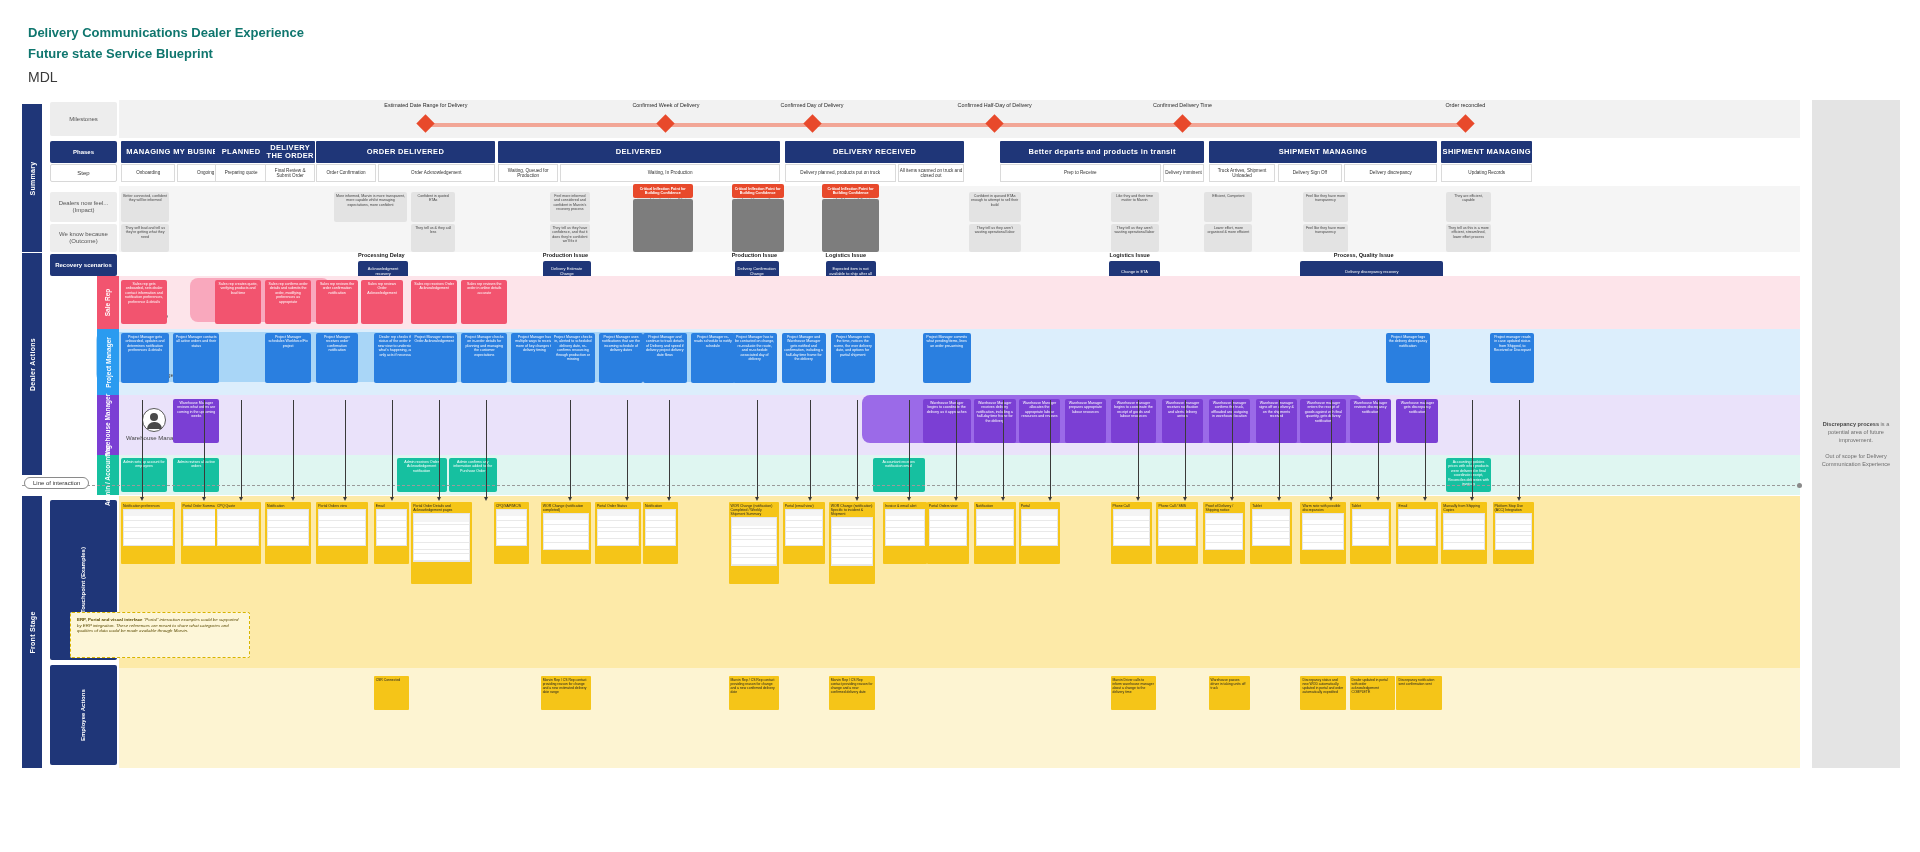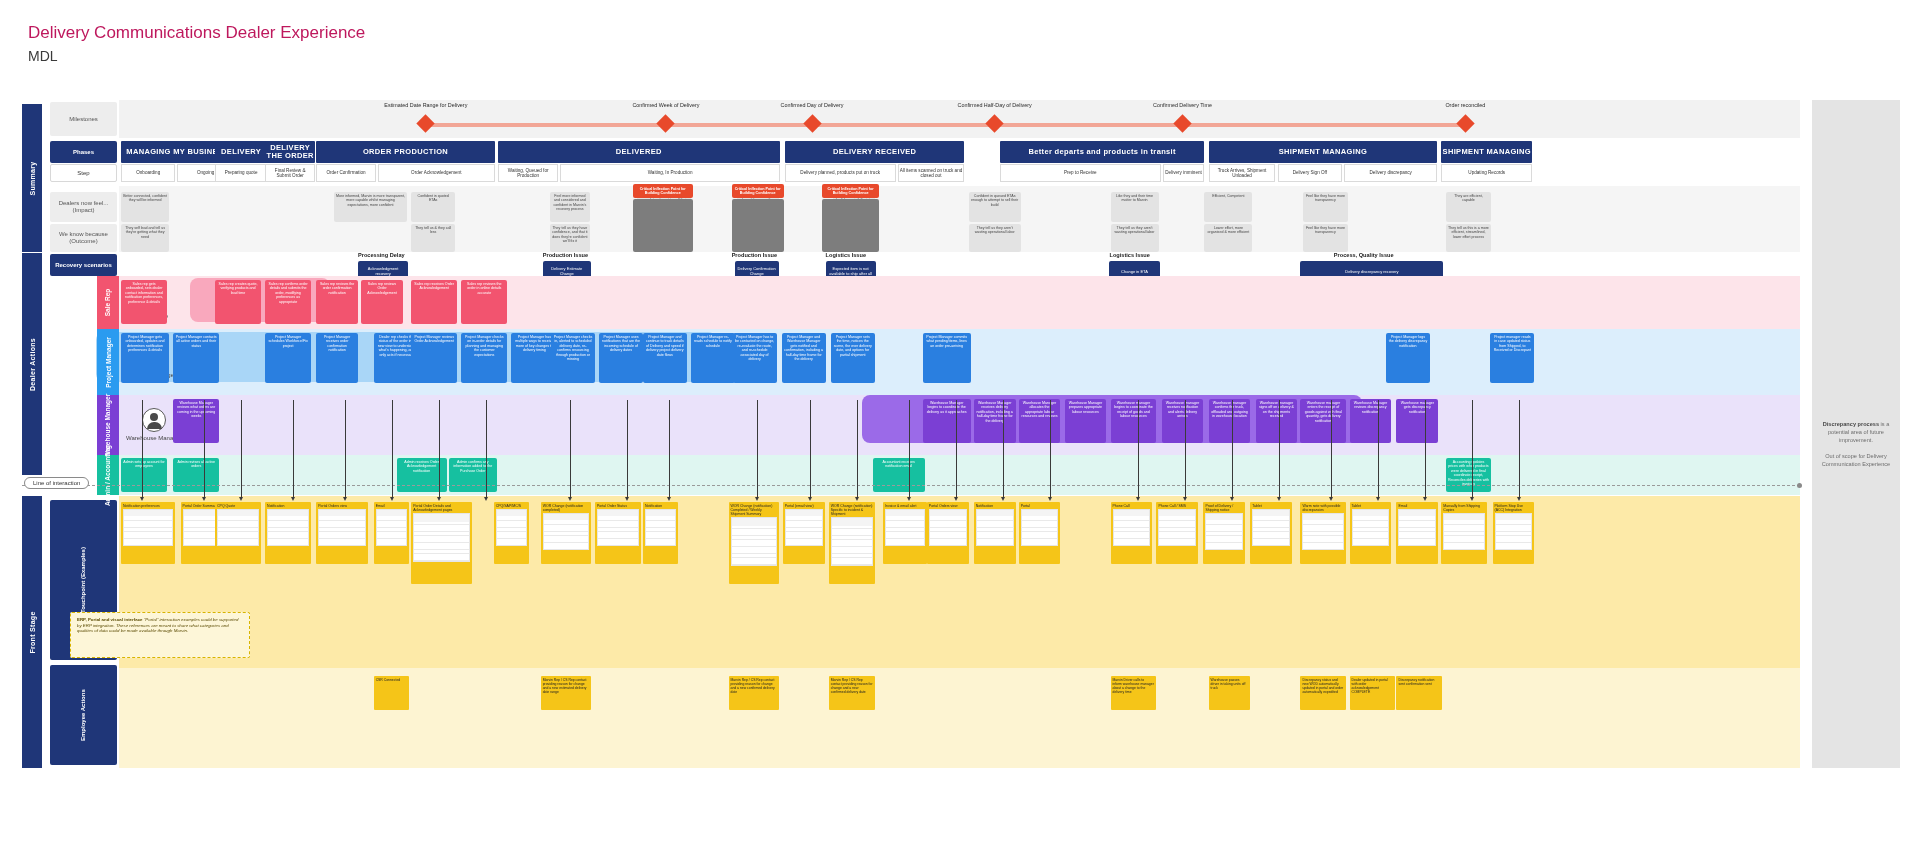--- a/index.html
+++ b/index.html
@@ -7,21 +7,21 @@
     width: 1920px; height: 852px;
     background: #ffffff;
     font-family: "Liberation Sans", sans-serif;
     overflow: hidden;
     position: relative;
   }
 
   
   #title-block { position: absolute; left: 28px; top: 22px; }
   #title-block .t1, #title-block .t2 {
-    font-size: 17px; font-weight: normal; color: #be185d; line-height: 21px;
+    font-size: 13px; font-weight: bold; color: #0f766e; line-height: 21px;
   }
   #title-block .t3 { font-size: 14px; color: #3a3a3a; margin-top: 5px; }
 
   
   #canvas { position: absolute; left: 0; top: 100px; width: 1920px; height: 752px; }
 
   
   .rail {
     position: absolute; width: 20px; background: #1f3678;
     color: #fff; font-size: 7px; font-weight: bold;
@@ -201,20 +201,21 @@
     content:''; position:absolute; bottom:-3px; left:-2px;
     border-left:2.5px solid transparent; border-right:2.5px solid transparent;
     border-top:4px solid #3a3a3a;
   }
 </style>
 </head>
 <body>
 
 <div id="title-block">
   <div class="t1">Delivery Communications Dealer Experience</div>
+  <div class="t2">Future state Service Blueprint</div>
   <div class="t3">MDL</div>
 </div>
 
 <div id="canvas">
 
   <div class="rail" style="left:22px; top:4px; height:148px;">
     <span>Summary</span>
   </div>
   <div class="rail" style="left:22px; top:153px; height:222px;">
     <span>Dealer Actions</span>
@@ -257,23 +258,23 @@
         </div>
         <div class="mstone" style="left: 1346.37px;">
           <div class="lbl">Order reconciled</div>
           <div class="dia"></div>
         </div>
       </div>
   </div>
 
   <div id="phases-host" style="position:absolute; left:0; top:41px; width:1920px; height:22px;">
       <div class="phase" style="left:121.0874px; top:0; width:112.71960000000001px; height:22px;">MANAGING MY BUSINESS</div>
-      <div class="phase" style="left:215.0204px; top:0; width:52.185px; height:22px;">DELIVERY</div>
+      <div class="phase" style="left:215.0204px; top:0; width:52.185px; height:22px;">PLANNED</div>
       <div class="phase" style="left:265.11800000000005px; top:0; width:50.0976px; height:22px;">DELIVERY THE ORDER</div>
-      <div class="phase" style="left:316.25930000000005px; top:0; width:178.4727px; height:22px;">ORDER PRODUCTION</div>
+      <div class="phase" style="left:316.25930000000005px; top:0; width:178.4727px; height:22px;">ORDER DELIVERED</div>
       <div class="phase" style="left:497.86310000000003px; top:0; width:281.79900000000004px; height:22px;">DELIVERED</div>
       <div class="phase" style="left:784.8806000000001px; top:0; width:179.5164px; height:22px;">DELIVERY RECEIVED</div>
       <div class="phase" style="left:999.8828000000001px; top:0; width:204.5652px; height:22px;">Better departs and products in transit</div>
       <div class="phase" style="left:1208.6228px; top:0; width:228.5703px; height:22px;">SHIPMENT MANAGING</div>
       <div class="phase" style="left:1441.3679000000002px; top:0; width:90.8019px; height:22px;">SHIPMENT MANAGING</div>
     </div>
   <div id="steps-host" style="position:absolute; left:0; top:64px; width:1920px; height:18px;">
       <div class="step" style="left:121.0874px; top:0; width:54.272400000000005px; height:18px;">Onboarding</div>
       <div class="step" style="left:177.4472px; top:0; width:56.35980000000001px; height:18px;">Ongoing</div>
       <div class="step" style="left:215.0204px; top:0; width:52.185px; height:18px;">Preparing quote</div>

